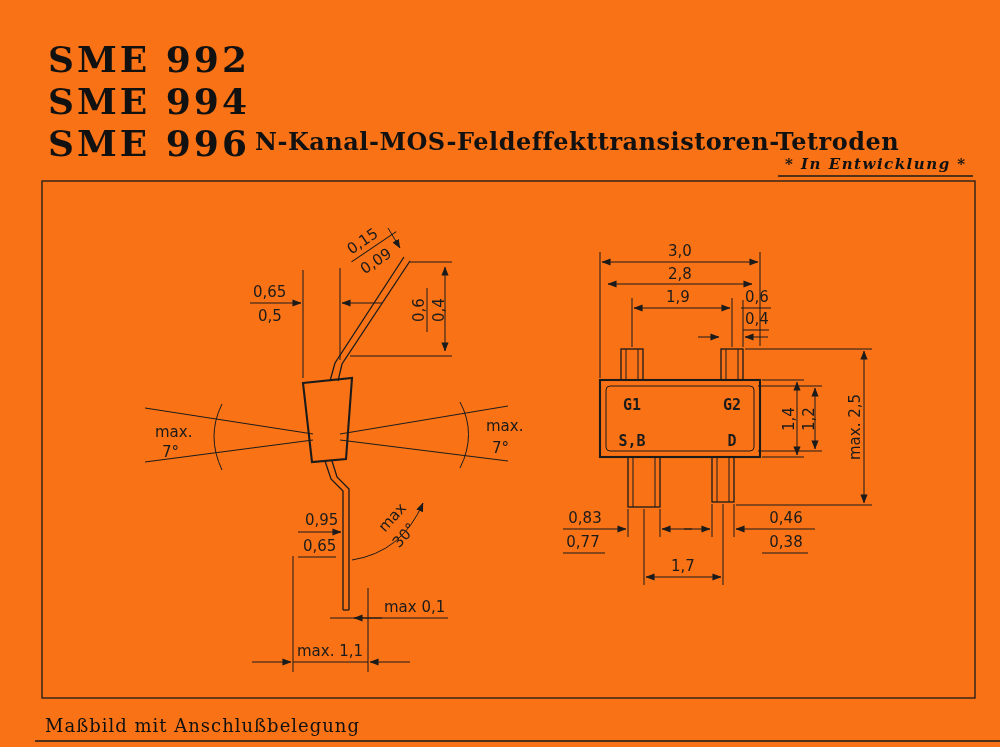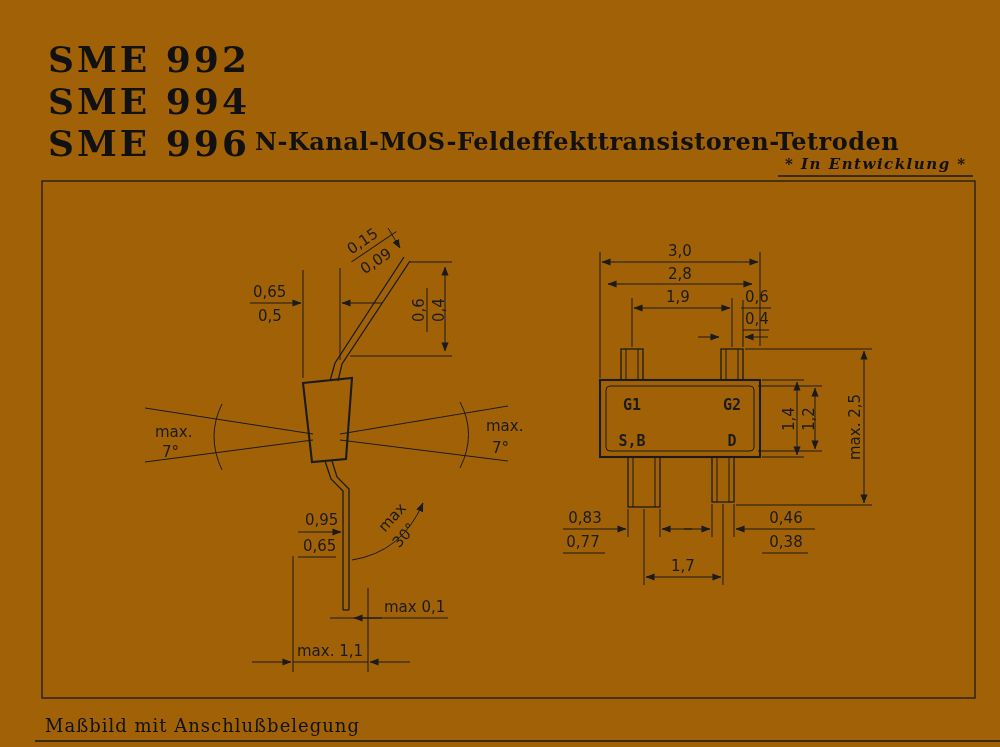--- a/index.html
+++ b/index.html
@@ -1,19 +1,19 @@
 <!DOCTYPE html>
 <html><head>
 <meta charset="utf-8">
 <style>
   html,body{margin:0;padding:0;background:#e8e8e6;}
   .page{
     position:relative;
     width:1000px;height:747px;
-    background:#a16207;
+    background:#f97316;
     margin:0 auto;
     overflow:hidden;
     font-family:"DejaVu Serif", serif;
   }
   svg{position:absolute;left:0;top:0;}
   .ln{stroke:#1b1b1b;fill:none;stroke-width:1.3;stroke-linecap:butt;}
   .ln2{stroke:#1b1b1b;fill:none;stroke-width:2.1;}
   .thin{stroke:#1b1b1b;fill:none;stroke-width:1;}
   .t{fill:#1b1b1b;stroke:none;font-family:"DejaVu Sans",sans-serif;font-size:15px;}
   .tmid{text-anchor:middle;}

